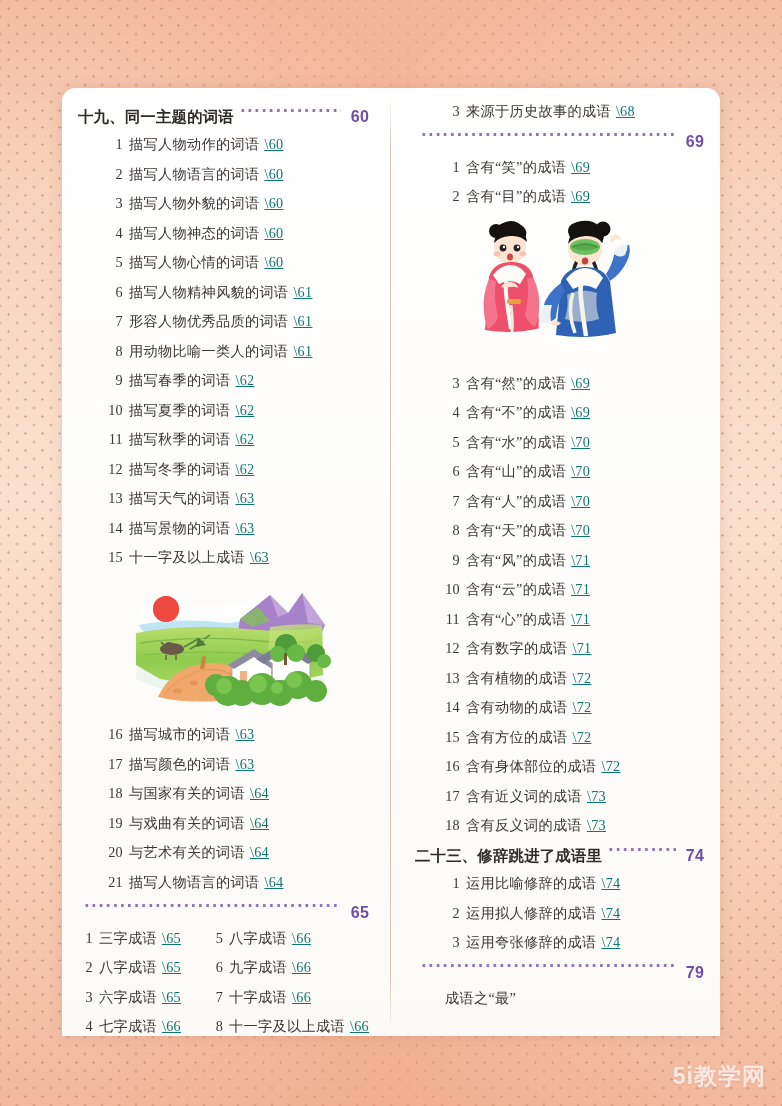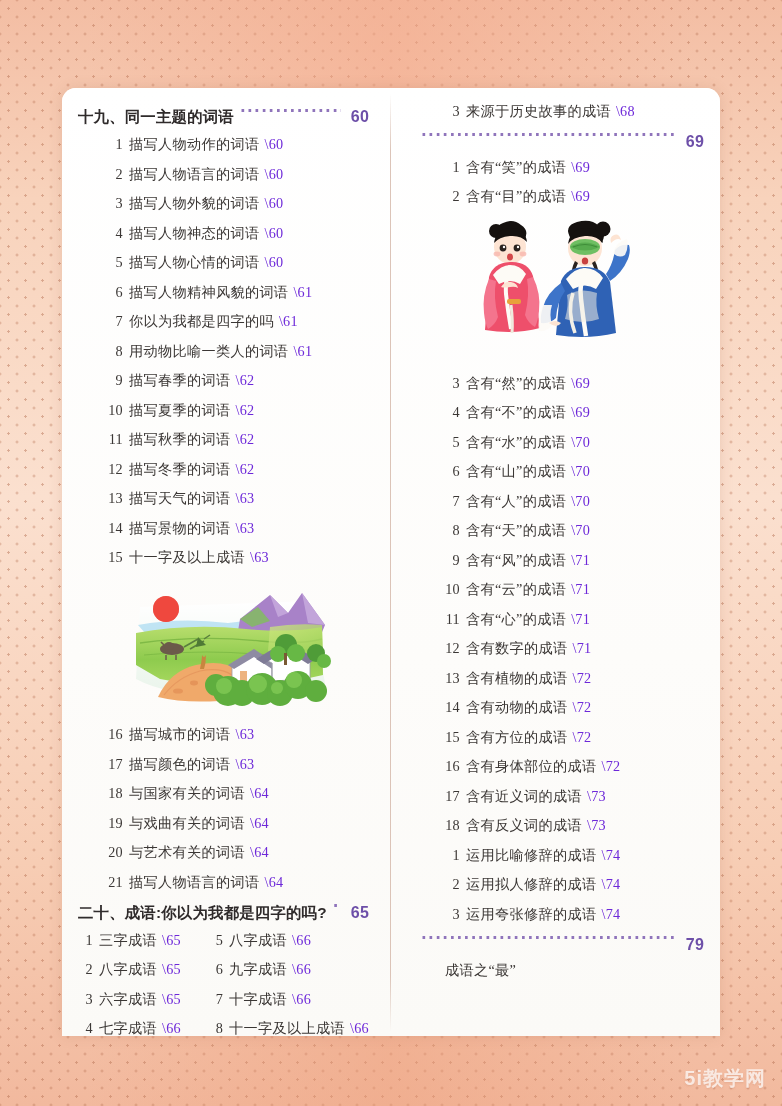--- a/index.html
+++ b/index.html
@@ -101,42 +101,43 @@
   .entry .num{
     flex:0 0 auto;
     min-width:15px;
     text-align:right;
     margin-right:6px;
     color:#3b3735;
   }
   .entry .etext{flex:0 0 auto;}
   .entry .epage{
     flex:0 0 auto;margin-left:5px;
-    color:#6d28d9;
+    color:#0f766e;
+    text-decoration:underline;
   }
   
   .entry-grid{display:flex;}
   .entry-grid .eg-col{flex:1 1 50%;}
   .entry-grid .eg-col .entry{margin-left:0;}
   
   .sp-chapter{margin-top:5px;margin-bottom:7px;}
   .entry{margin:0 0 10.5px 30px;}
   .entry-grid .entry{margin-left:22px;}
   .entry-grid .eg-col:last-child .entry{margin-left:4px;}
   
   .illus{position:relative;}
   
   #illus-rural{width:215px;height:132px;margin:12px 0 14px 42px;}
   
   #illus-figures{width:175px;height:145px;margin:10px 0 12px 48px;}
   
   #watermark{
     position:absolute;right:16px;bottom:14px;
     font-family:"Liberation Sans","DejaVu Sans",sans-serif;
-    font-size:20px;font-weight:bold;
+    font-size:23px;font-weight:bold;
     color:rgba(255,255,255,.72);
     letter-spacing:1px;
     text-shadow:0 1px 2px rgba(190,120,90,.25);
   }
 </style>
 </head>
 <body>
 
 <div id="bg-pattern"></div>
 <div id="bg-vignette"></div>
@@ -178,21 +179,21 @@
             <span class="etext">描写人物心情的词语</span>
             <span class="epage">\60</span>
           </div>
           <div class="entry">
             <span class="num">6</span>
             <span class="etext">描写人物精神风貌的词语</span>
             <span class="epage">\61</span>
           </div>
           <div class="entry">
             <span class="num">7</span>
-            <span class="etext">你以为我都是四字的吗</span>
+            <span class="etext">形容人物优秀品质的词语</span>
             <span class="epage">\61</span>
           </div>
           <div class="entry">
             <span class="num">8</span>
             <span class="etext">用动物比喻一类人的词语</span>
             <span class="epage">\61</span>
           </div>
           <div class="entry">
             <span class="num">9</span>
             <span class="etext">描写春季的词语</span>
@@ -328,21 +329,20 @@
             <span class="etext">与艺术有关的词语</span>
             <span class="epage">\64</span>
           </div>
           <div class="entry">
             <span class="num">21</span>
             <span class="etext">描写人物语言的词语</span>
             <span class="epage">\64</span>
           </div>
         </div>
         <div class="chapter sp-chapter short">
-          <span class="ch-title">二十、成语:你以为我都是四字的吗?</span>
           <span class="leader"></span>
           <span class="ch-page">65</span>
         </div>
         <div class="entry-grid">
           <div class="eg-col">
             <div class="entry">
               <span class="num">1</span>
               <span class="etext">三字成语</span>
               <span class="epage">\65</span>
             </div>
@@ -535,20 +535,25 @@
             <span class="num">17</span>
             <span class="etext">含有近义词的成语</span>
             <span class="epage">\73</span>
           </div>
           <div class="entry">
             <span class="num">18</span>
             <span class="etext">含有反义词的成语</span>
             <span class="epage">\73</span>
           </div>
         </div>
+        <div class="chapter sp-chapter">
+          <span class="ch-title">二十三、修辞跳进了成语里</span>
+          <span class="leader"></span>
+          <span class="ch-page">74</span>
+        </div>
         <div>
           <div class="entry">
             <span class="num">1</span>
             <span class="etext">运用比喻修辞的成语</span>
             <span class="epage">\74</span>
           </div>
           <div class="entry">
             <span class="num">2</span>
             <span class="etext">运用拟人修辞的成语</span>
             <span class="epage">\74</span>

